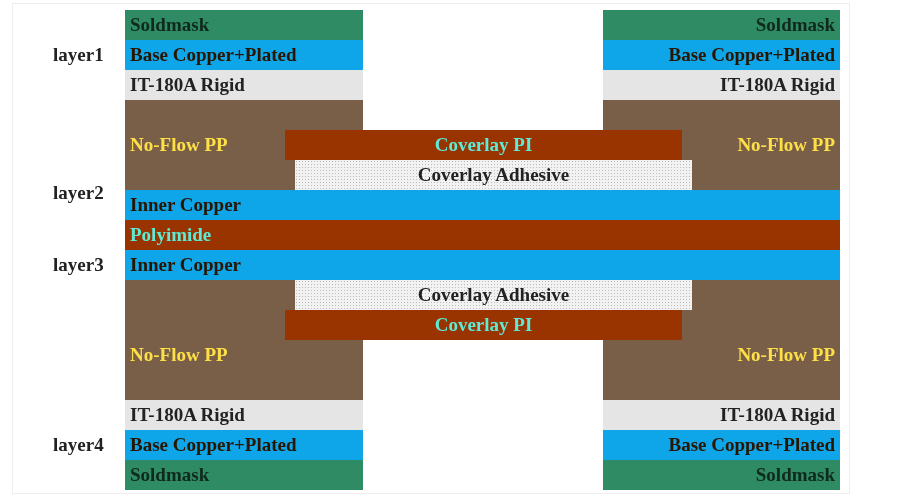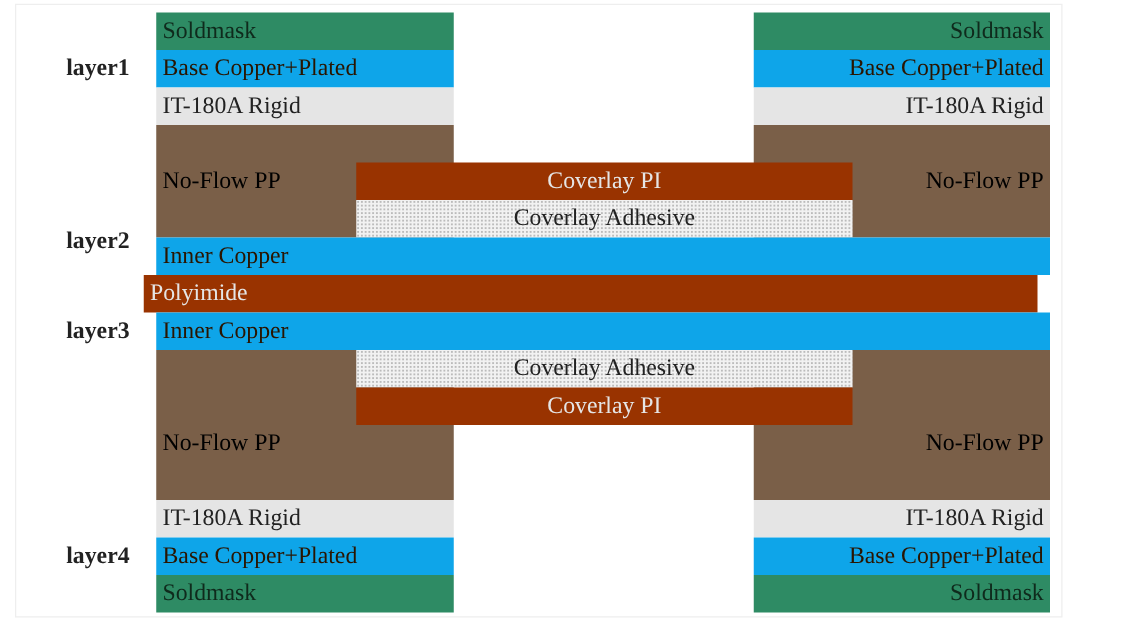--- a/index.html
+++ b/index.html
@@ -1,24 +1,24 @@
 <!DOCTYPE html>
 <html><head>
 <meta charset="utf-8">
 <style>
   html,body{margin:0;padding:0;background:#fff;}
   body{width:900px;height:499px;position:relative;overflow:hidden;font-family:"Liberation Serif","DejaVu Serif",serif;}
   .frame{position:absolute;left:12px;top:3px;width:838px;height:491px;border:1px solid #eee;box-sizing:border-box;}
-  .blk{position:absolute;box-sizing:border-box;font-weight:normal;font-size:19px;line-height:30px;height:30px;padding:0 5px;white-space:nowrap;overflow:hidden;}
+  .blk{position:absolute;box-sizing:border-box;font-weight:bold;font-size:19px;line-height:30px;height:30px;padding:0 5px;white-space:nowrap;overflow:hidden;}
   .sm{background:#2e8b64;color:#0f2a1c;}
   .cu{background:#0ea5e9;color:#2a1500;}
   .rg{background:#e5e5e5;color:#222;}
-  .pp{background:#7a5f48;color:#000000;}
-  .pi{background:#993300;color:#e5e5e5;}
-  .ad{background-color:#f2f2f2;background-image:radial-gradient(#bbb 0.8px,transparent 0.9px);background-size:3px 3px;color:#222;}
+  .pp{background:#7a5f48;color:#fde047;}
+  .pi{background:#993300;color:#5eead4;}
+  .ad{background-color:#f2f2f2;background-image:radial-gradient(#bbb 0.8px,transparent 0.9px);background-size:3px 3px;color:#222;margin-left:10px;}
   .r{text-align:right;}
   .c{text-align:center;}
   .lbl{position:absolute;font-weight:bold;font-size:19px;line-height:30px;color:#222;width:70px;left:53px;}
 </style>
 </head>
 <body>
 
 <div class="frame"></div>
 
 <div class="lbl" style="top:40px">layer1</div>
@@ -33,21 +33,21 @@
 
 <div class="blk sm r" style="left:603px;top:10px;width:237px">Soldmask</div>
 <div class="blk cu r" style="left:603px;top:40px;width:237px">Base Copper+Plated</div>
 <div class="blk rg r" style="left:603px;top:70px;width:237px">IT-180A Rigid</div>
 <div class="blk pp r" style="left:603px;top:100px;width:237px;height:90px;padding-top:30px">No-Flow PP</div>
 
 <div class="blk pi c" style="left:285px;top:130px;width:397px">Coverlay PI</div>
 <div class="blk ad c" style="left:285px;top:160px;width:397px">Coverlay Adhesive</div>
 
 <div class="blk cu" style="left:125px;top:190px;width:715px">Inner Copper</div>
-<div class="blk pi" style="left:115px;top:220px;width:715px">Polyimide</div>
+<div class="blk pi" style="left:125px;top:220px;width:715px">Polyimide</div>
 <div class="blk cu" style="left:125px;top:250px;width:715px">Inner Copper</div>
 
 <div class="blk pp" style="left:125px;top:280px;width:238px;height:120px;padding-top:60px">No-Flow PP</div>
 <div class="blk pp r" style="left:603px;top:280px;width:237px;height:120px;padding-top:60px">No-Flow PP</div>
 
 <div class="blk ad c" style="left:285px;top:280px;width:397px">Coverlay Adhesive</div>
 <div class="blk pi c" style="left:285px;top:310px;width:397px">Coverlay PI</div>
 
 <div class="blk rg" style="left:125px;top:400px;width:238px">IT-180A Rigid</div>
 <div class="blk cu" style="left:125px;top:430px;width:238px">Base Copper+Plated</div>

